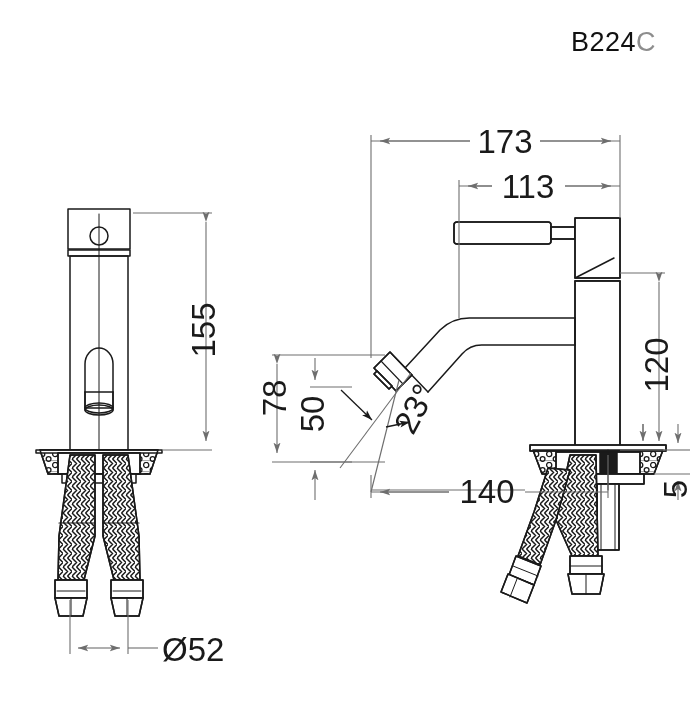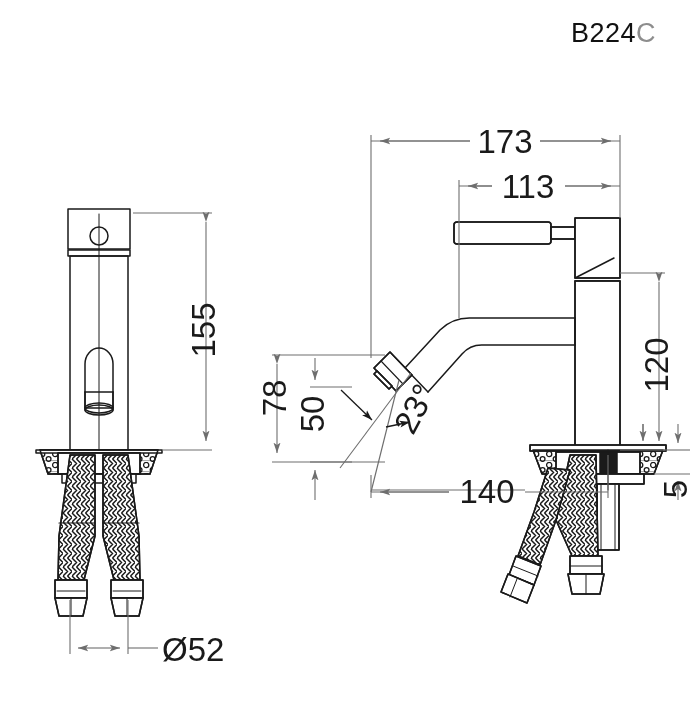--- a/index.html
+++ b/index.html
@@ -275,13 +275,13 @@
 
     <text x="678" y="489" font-size="33" text-anchor="middle" dominant-baseline="middle" transform="rotate(-90 678 489)">5</text>
 
     <text x="487" y="503" font-size="33" text-anchor="middle">140</text>
 
     <text x="417" y="410" font-size="33" text-anchor="middle" dominant-baseline="middle" transform="rotate(-62 417 410)">23°</text>
   </g>
 </svg>
 </div>
 
-<div class="ttl" style="right:44px;top:18px;"><span>B224</span><span class="dim">C</span></div>
+<div class="ttl" style="right:44px;top:27px;"><span>B224</span><span class="dim">C</span></div>
 
 </body></html>

